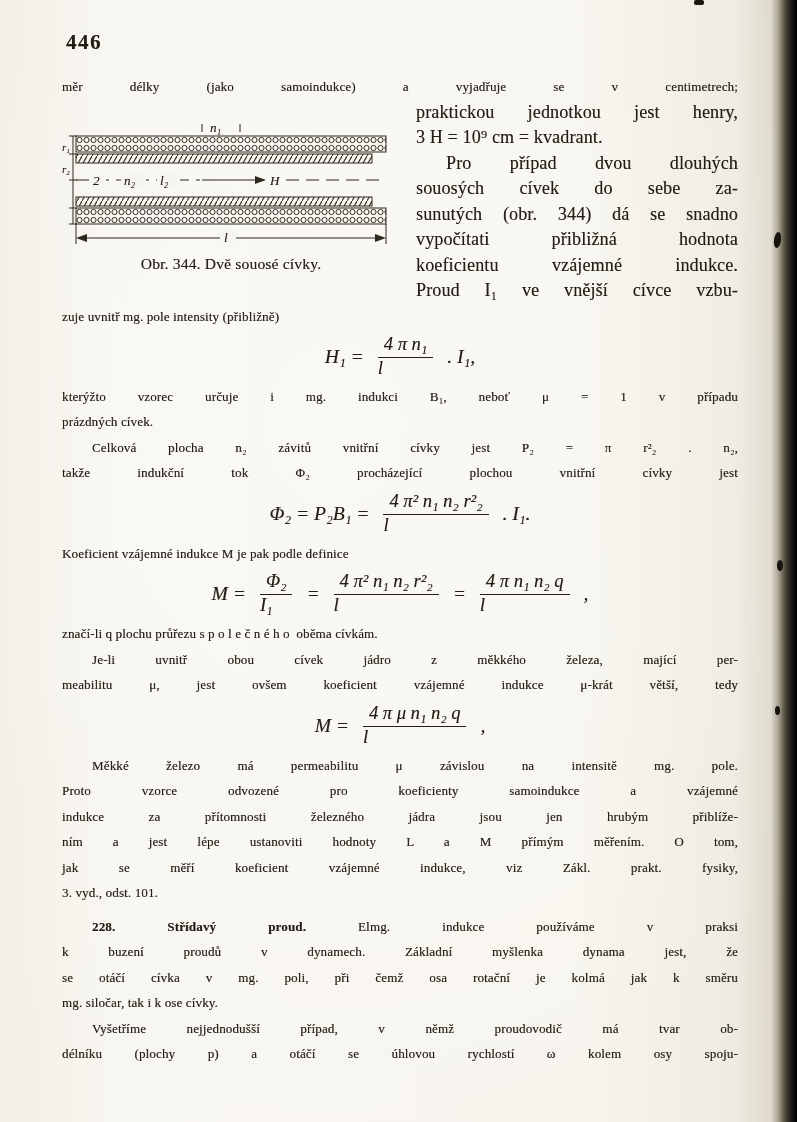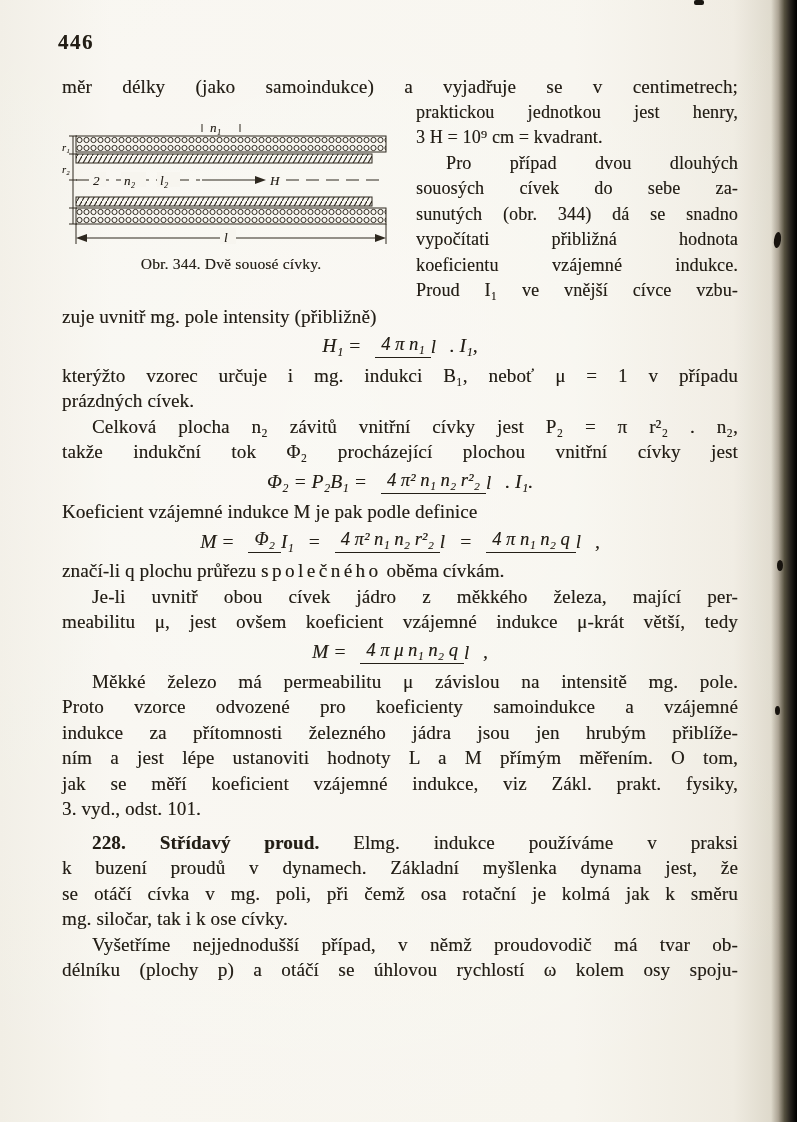--- a/index.html
+++ b/index.html
@@ -11,28 +11,28 @@
     overflow:hidden;
     color:#221d15;
     font-family:"Liberation Serif","DejaVu Serif",serif;
     background:
       radial-gradient(130% 110% at 42% 38%, rgba(255,255,255,0.30), rgba(0,0,0,0) 62%),
       linear-gradient(to right, #f1eee5, #f8f6f0 14%, #f7f5ee 72%, #efebe1 92%, #ddd8ca 97%),
       #f5f3ec;
     text-shadow:0.3px 0.15px 0 rgba(30,24,16,0.45);
   }
   .pagenum {
-    position:absolute; top:30px; left:58px;
+    position:absolute; top:30px; left:66px;
     font-size:21px; font-weight:bold; letter-spacing:1.5px;
   }
   .content {
     position:absolute; top:74px; left:62px; width:676px;
   }
   .ln {
-    font-size:19px; line-height:25.5px;
+    font-size:13px; line-height:25.5px;
     text-align:justify; text-align-last:justify;
     letter-spacing:0.15px;
   }
   .ln.end { text-align-last:left; }
   .ln.ind { text-indent:30px; }
   .sp { letter-spacing:3.5px; }
   .hd { font-weight:bold; }
 
   
   .figrow { display:flex; align-items:flex-start; }
@@ -44,21 +44,21 @@
   .ft  { font-size:13px; font-style:italic; fill:#26211a; font-family:"Liberation Serif","DejaVu Serif",serif; }
   .ftsm{ font-size:10.5px; font-style:italic; fill:#26211a; font-family:"Liberation Serif","DejaVu Serif",serif; }
 
   
   .eq {
     display:flex; justify-content:center; align-items:center;
     gap:14px; margin:6px 0 5px;
     font-size:19.5px; font-style:italic;
     text-align:center;
   }
-  .frac { display:inline-flex; flex-direction:row; align-items:flex-end; line-height:1.08; font-size:18.5px; }
+  .frac { display:inline-flex; flex-direction:column; align-items:flex-start; line-height:1.08; font-size:18.5px; }
   .frac .num { padding:0 6px 2px; border-bottom:1.6px solid #241f17; }
   .frac .den { padding-top:1px; }
   .secgap { height:8px; }
 
   
   .edge {
     position:absolute; top:0; right:0; bottom:0; width:26px;
     background:linear-gradient(to right,
       rgba(80,70,55,0) 0%, rgba(110,98,80,0.45) 28%,
       #55503f 52%, #2a2620 72%, #100e0b 88%, #000 100%);

